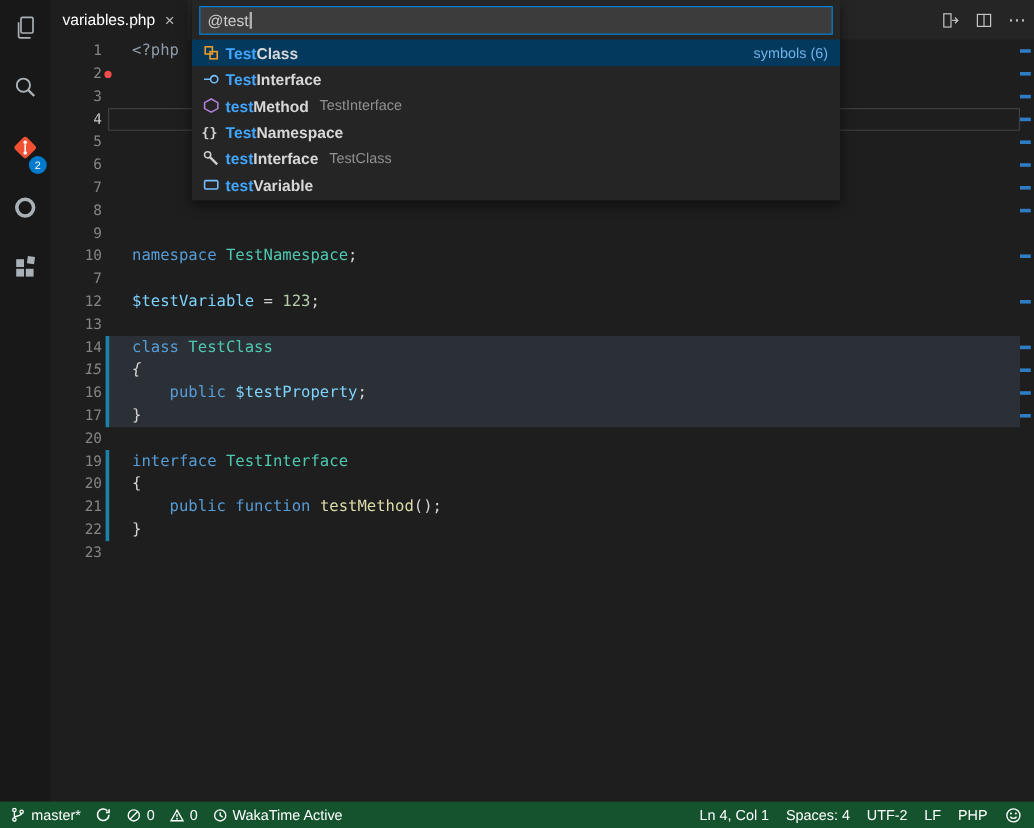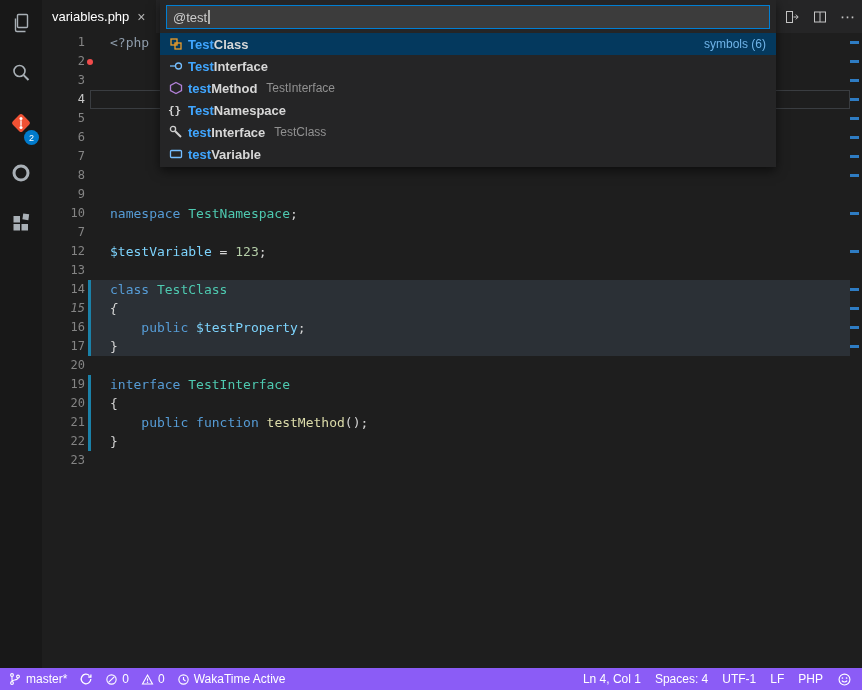--- a/index.html
+++ b/index.html
@@ -31,21 +31,21 @@
   .tok-kw{color:#569CD6}.tok-ty{color:#4EC9B0}.tok-vr{color:#7dd3fc}
   .tok-nu{color:#B5CEA8}.tok-fn{color:#DCDCAA}.tok-pl{color:#D4D4D4}.tok-tag{color:#8e9cab}
   .range-highlight{position:absolute;left:48px;right:12px;background:rgba(110,140,180,0.16);}
   .current-line-box{position:absolute;left:48px;right:12px;height:19px;border:1px solid #3a3d41;box-sizing:border-box;}
   .git-bar{position:absolute;left:46px;width:3px;background:#1b81a8;}
   .error-dot{position:absolute;left:45px;width:6px;height:6px;border-radius:50%;background:#f14c4c;}
   .overview-ruler{position:absolute;right:0;top:0;bottom:0;width:14px;}
   .ov-mark{position:absolute;right:3px;width:9px;height:3px;background:#2e7cc3;}
 
   
-  .quick-open{position:absolute;left:160px;top:0;width:616px;background:#252526;z-index:50;
+  .quick-open{position:absolute;left:160px;top:0;width:540px;background:#252526;z-index:50;
               box-shadow:0 4px 10px rgba(0,0,0,.55);padding-bottom:2px;}
   .qo-input{margin:5px 6px 4px 6px;height:24px;background:#3c3c3c;border:1px solid #007fd4;
             display:flex;align-items:center;padding:0 6px;color:#cccccc;font-size:13px;box-sizing:border-box;cursor:text;}
   .caret{display:inline-block;width:1.5px;height:14px;background:#aeafad;margin-left:1px;animation:blink 1s steps(1) infinite;}
   @keyframes blink{50%{opacity:0;}}
   .qo-row{display:flex;align-items:center;height:22px;padding:0 10px 0 8px;cursor:pointer;}
   .qo-row.selected{background:#04395E;}
   .qo-icon{width:20px;display:flex;align-items:center;justify-content:flex-start;flex:0 0 20px;}
   .qo-label{font-size:13px;font-weight:bold;color:#d7d7d7;white-space:pre;}
   .qo-match{color:#40A6FF;}
@@ -312,21 +312,21 @@
           <span class="qo-icon">
             <svg width="16" height="16" viewBox="0 0 16 16">
               <rect x="2.5" y="4.5" width="11" height="7" rx="1" fill="none" stroke="#75BEFF" stroke-width="1.3"></rect>
             </svg>
           </span>
           <span class="qo-label"><span class="qo-match">test</span><span>Variable</span></span>
         </div>
       </div>
   </div>
 
-  <div class="status-bar" id="status-bar" style="background: #8b5cf6;">
+  <div class="status-bar" id="status-bar" style="background: #14532d;">
     <div class="sb-left" id="sb-left">
         <div class="sb-item">
           <span style="display: flex; align-items: center;">
             <svg width="14" height="14" viewBox="0 0 14 14">
               <circle cx="4" cy="3" r="1.4" fill="none" stroke="#fff" stroke-width="1.1"></circle>
               <circle cx="4" cy="11" r="1.4" fill="none" stroke="#fff" stroke-width="1.1"></circle>
               <circle cx="10" cy="4.5" r="1.4" fill="none" stroke="#fff" stroke-width="1.1"></circle>
               <path d="M4 4.4 v5.2 M10 5.9 c0 2.5 -6 1.7 -6 3.5" fill="none" stroke="#fff" stroke-width="1.1"></path>
             </svg>
           </span>
@@ -370,21 +370,21 @@
         </div>
       </div>
     <div class="sb-right" id="sb-right">
         <div class="sb-item">
           <span>Ln 4, Col 1</span>
         </div>
         <div class="sb-item">
           <span>Spaces: 4</span>
         </div>
         <div class="sb-item">
-          <span>UTF-1</span>
+          <span>UTF-2</span>
         </div>
         <div class="sb-item">
           <span>LF</span>
         </div>
         <div class="sb-item">
           <span>PHP</span>
         </div>
         <div class="sb-item">
           <span style="display: flex; align-items: center;">
             <svg width="15" height="15" viewBox="0 0 16 16">

